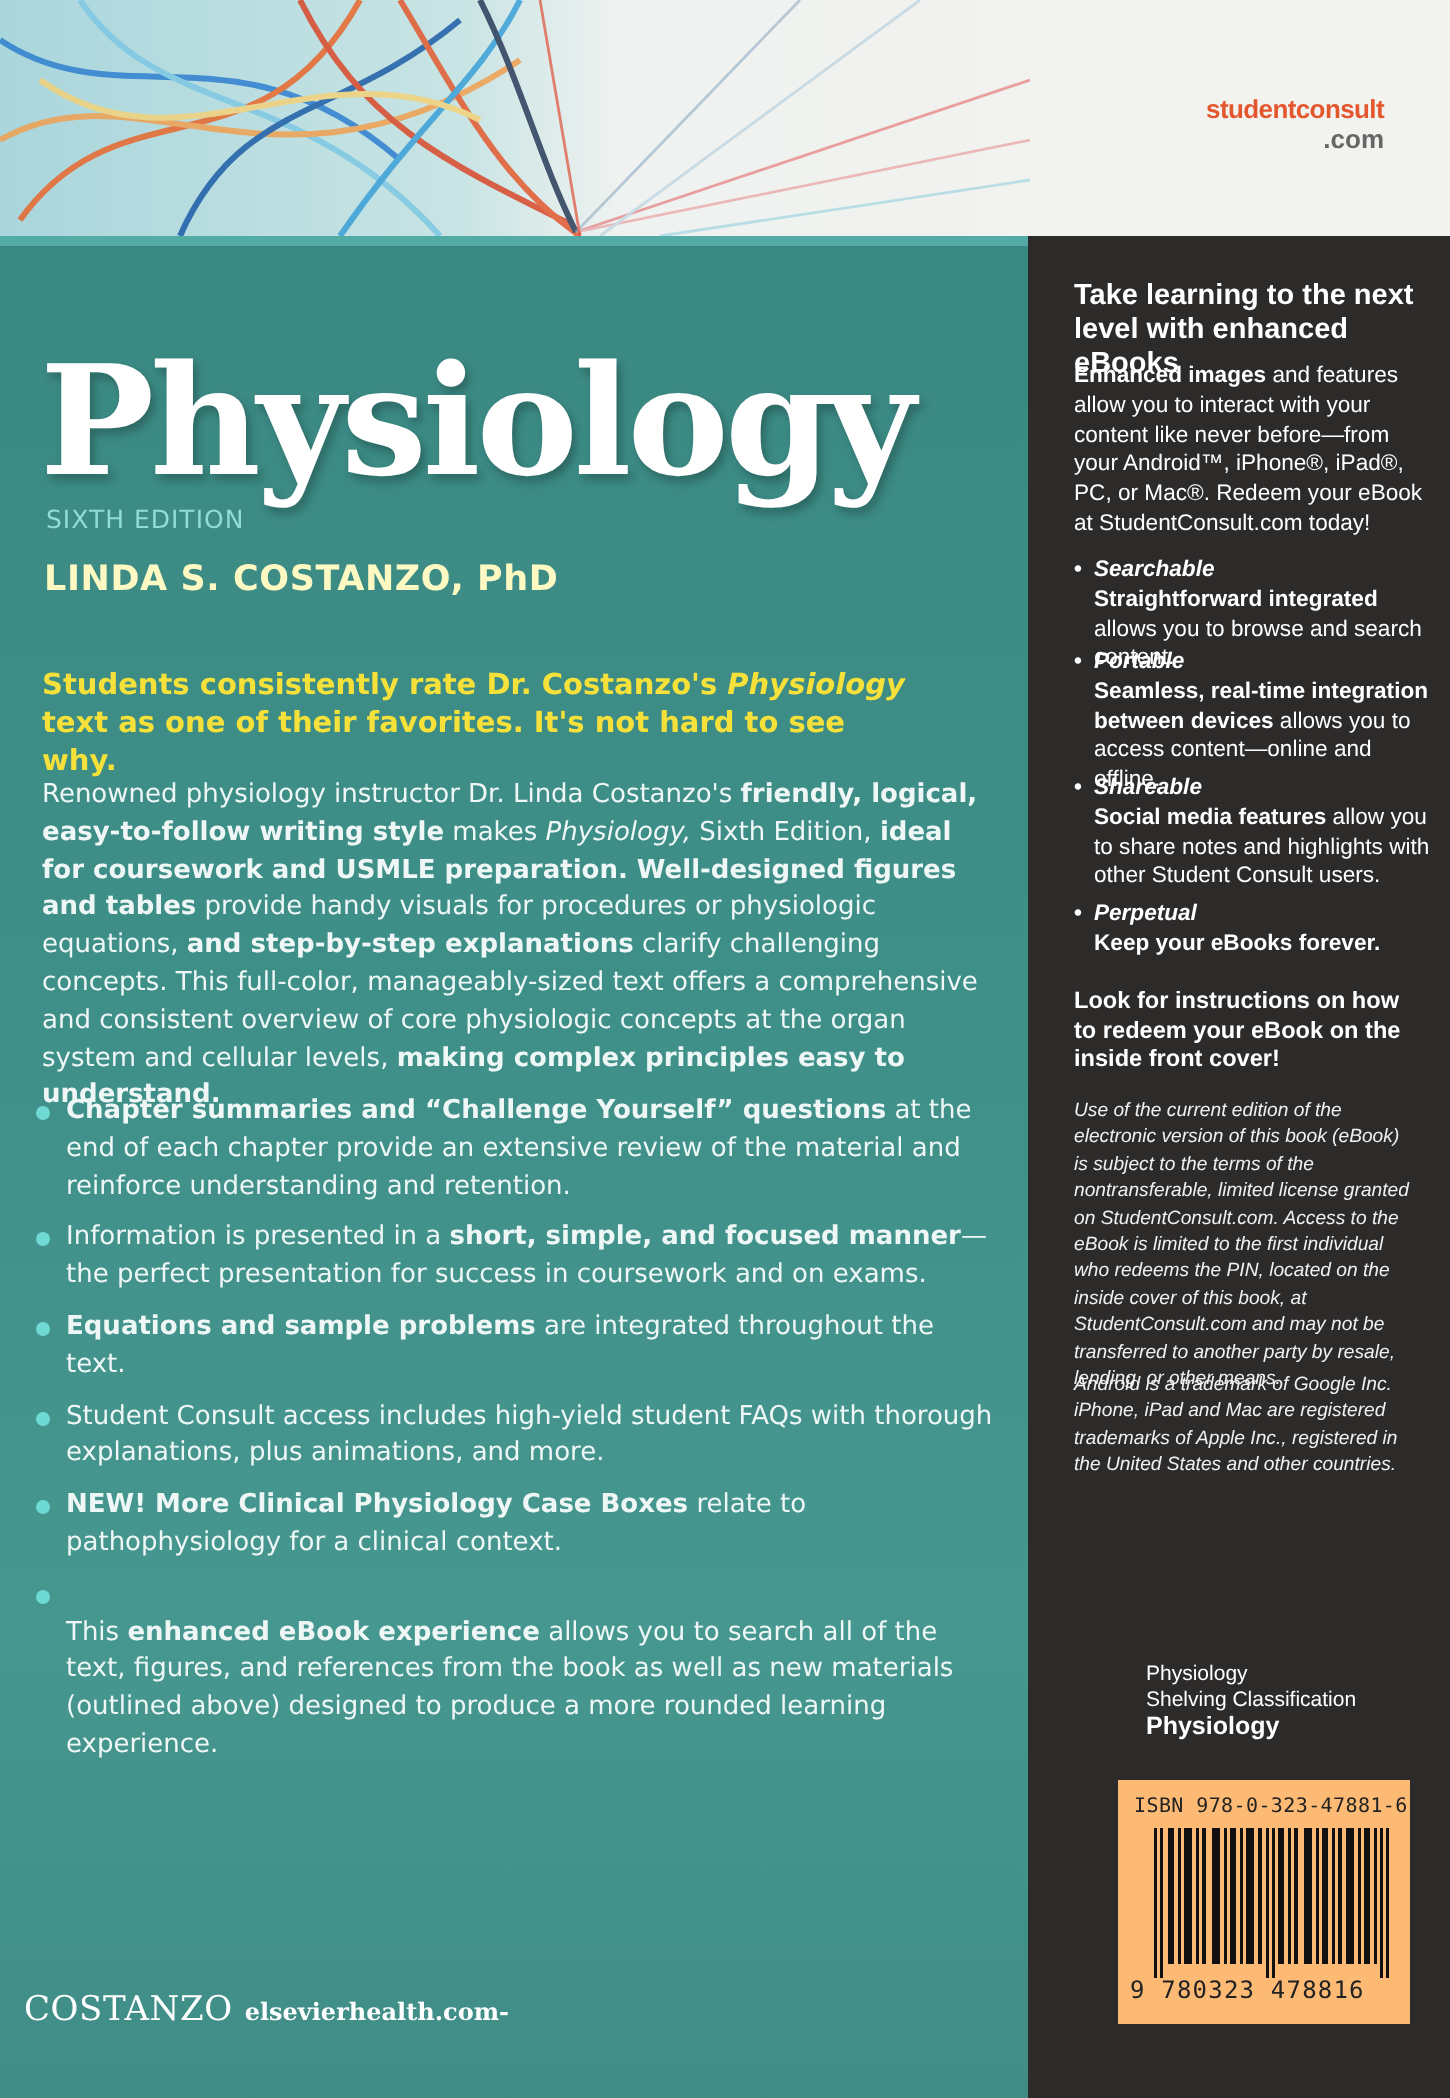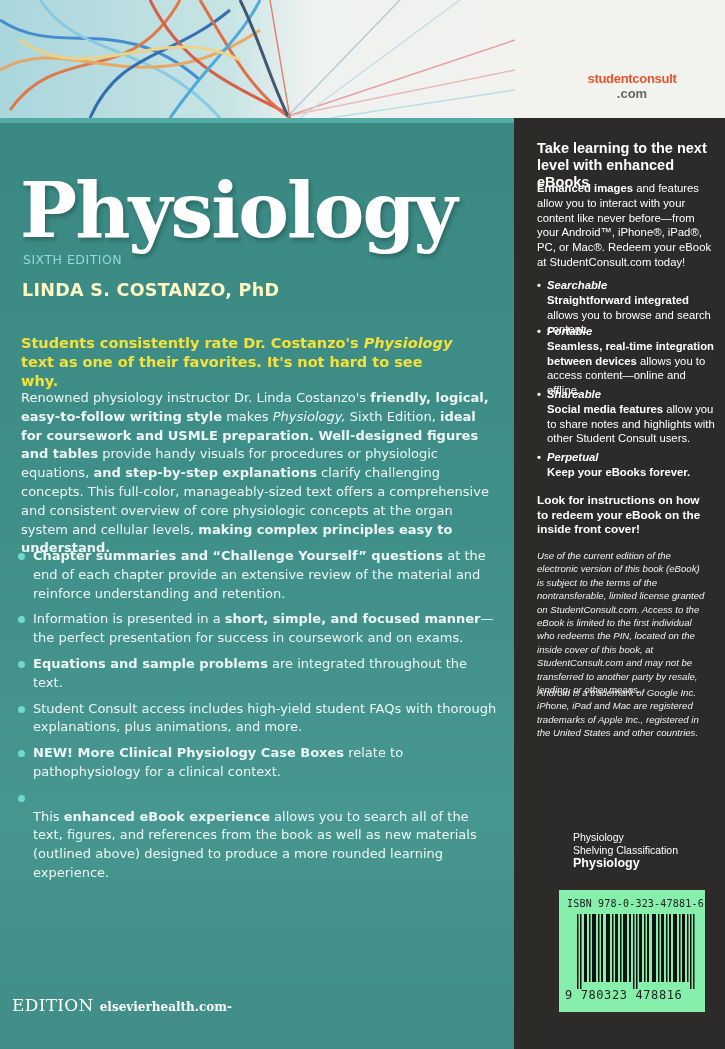--- a/index.html
+++ b/index.html
@@ -1,19 +1,19 @@
 <!DOCTYPE html>
 <html><head>
 <meta charset="utf-8">
 <style>
   html,body{margin:0;padding:0;}
   body{width:725px;height:1049px;position:relative;overflow:hidden;background:#3e8c86;font-family:"DejaVu Sans",sans-serif;}
   .banner{position:absolute;left:0;top:0;width:725px;height:118px;background:#f2f2ef;overflow:hidden;}
   .art{position:absolute;left:0;top:0;width:515px;height:118px;}
-  .sc-logo{position:absolute;left:572px;top:47px;width:120px;text-align:center;font-family:"Liberation Sans",sans-serif;font-weight:bold;line-height:15px;margin-top:24px;}
+  .sc-logo{position:absolute;left:572px;top:47px;width:120px;text-align:right;font-family:"Liberation Sans",sans-serif;font-weight:bold;line-height:15px;}
   .sc-logo .l1{color:#e4572e;font-size:13px;letter-spacing:-0.3px;}
   .sc-logo .l2{color:#666;font-size:13px;}
   .teal{position:absolute;left:0;top:118px;width:514px;height:931px;
         background:linear-gradient(180deg,#3a8882 0%,#3f8f89 40%,#46978f 75%,#3f8d86 100%);}
   .teal-top{position:absolute;left:0;top:118px;width:514px;height:5px;background:#52aba5;}
   .dark{position:absolute;left:514px;top:118px;width:211px;height:931px;background:#2d2b2a;}
   .title{position:absolute;left:20px;top:166px;font-family:"DejaVu Serif",serif;font-weight:bold;color:#ffffff;font-size:76px;letter-spacing:-2px;line-height:90px;text-shadow:2px 3px 4px rgba(0,0,0,0.25);}
   .edition{position:absolute;left:23px;top:252px;color:#8fdcd8;font-size:12.5px;letter-spacing:0.5px;}
   .author{position:absolute;left:22px;top:280px;color:#fef9c3;font-size:17.5px;font-weight:bold;letter-spacing:0.3px;}
   .tagline{position:absolute;left:21px;top:334px;width:440px;color:#f5e13a;font-size:14.5px;font-weight:bold;line-height:19px;}
@@ -30,21 +30,21 @@
   .side-head{top:140px;width:180px;font-size:14.5px;font-weight:bold;line-height:17px;}
   .side-intro{top:181px;width:180px;font-size:11.3px;line-height:14.8px;}
   .feat{position:absolute;left:537px;width:180px;color:#fff;font-family:"Liberation Sans",sans-serif;font-size:11.3px;line-height:14.8px;}
   .feat .fh{font-weight:bold;font-style:italic;}
   .feat .fh::before{content:"•";font-style:normal;margin-right:6px;}
   .feat .fb{padding-left:10px;}
   .side-look{top:493px;width:170px;font-size:11.8px;font-weight:bold;line-height:14.5px;}
   .legal{position:absolute;left:537px;width:170px;color:#f0f0f0;font-family:"Liberation Sans",sans-serif;font-size:9.6px;font-style:italic;line-height:13.4px;}
   .shelf{position:absolute;left:573px;top:831px;color:#fff;font-family:"Liberation Sans",sans-serif;font-size:10.5px;line-height:13px;}
   .shelf .cls{font-weight:bold;font-size:12.5px;}
-  .barcode{position:absolute;left:559px;top:890px;width:146px;height:122px;background:#86efac;}
+  .barcode{position:absolute;left:559px;top:890px;width:146px;height:122px;background:#fdba74;}
   .isbn{position:absolute;left:8px;top:8px;font-family:"DejaVu Sans Mono",monospace;font-size:10px;color:#222;letter-spacing:0.2px;}
   .bars{position:absolute;left:18px;top:24px;width:118px;height:75px;}
   .digits{position:absolute;left:6px;top:98px;font-family:"DejaVu Sans Mono",monospace;font-size:12px;color:#222;letter-spacing:0.6px;}
 </style>
 </head>
 <body>
 
 <div class="banner">
   <svg class="art" viewBox="0 0 515 118" preserveAspectRatio="none">
     <defs>
@@ -101,21 +101,21 @@
 <ul class="bullets">
   <li><span class="dot"></span><span class="b">Chapter summaries and “Challenge Yourself” questions</span><span> at the end of each chapter provide an extensive review of the material and reinforce understanding and retention.</span></li>
   <li><span class="dot"></span><span>Information is presented in a </span><span class="b">short, simple, and focused manner</span><span>— the perfect presentation for success in coursework and on exams.</span></li>
   <li><span class="dot"></span><span class="b">Equations and sample problems</span><span> are integrated throughout the text.</span></li>
   <li><span class="dot"></span><span>Student Consult access includes high-yield student FAQs with thorough explanations, plus animations, and more.</span></li>
   <li><span class="dot"></span><span class="b">NEW! More Clinical Physiology Case Boxes</span><span> relate to pathophysiology for a clinical context.</span></li>
   <li><span class="dot"></span><br><span>This </span><span class="b">enhanced eBook experience</span><span> allows you to search all of the text, figures, and references from the book as well as new materials (outlined above) designed to produce a more rounded learning experience.</span></li>
 </ul>
 
 <div class="publisher">
-  <span class="name">EDITION</span><span class="site">elsevierhealth.com-</span>
+  <span class="name">COSTANZO</span><span class="site">elsevierhealth.com-</span>
 </div>
 
 <div class="dark"></div>
 
 <div class="side side-head">Take learning to the next level with enhanced eBooks</div>
 <div class="side side-intro"><span class="b">Enhanced images</span><span> and features allow you to interact with your content like never before—from your Android™, iPhone®, iPad®, PC, or Mac®. Redeem your eBook at StudentConsult.com today!</span></div>
 
 <div class="feat" style="top:278px;">
   <div class="fh">Searchable</div>
   <div class="fb"><span class="b">Straightforward integrated</span><span> allows you to browse and search content.</span></div>

